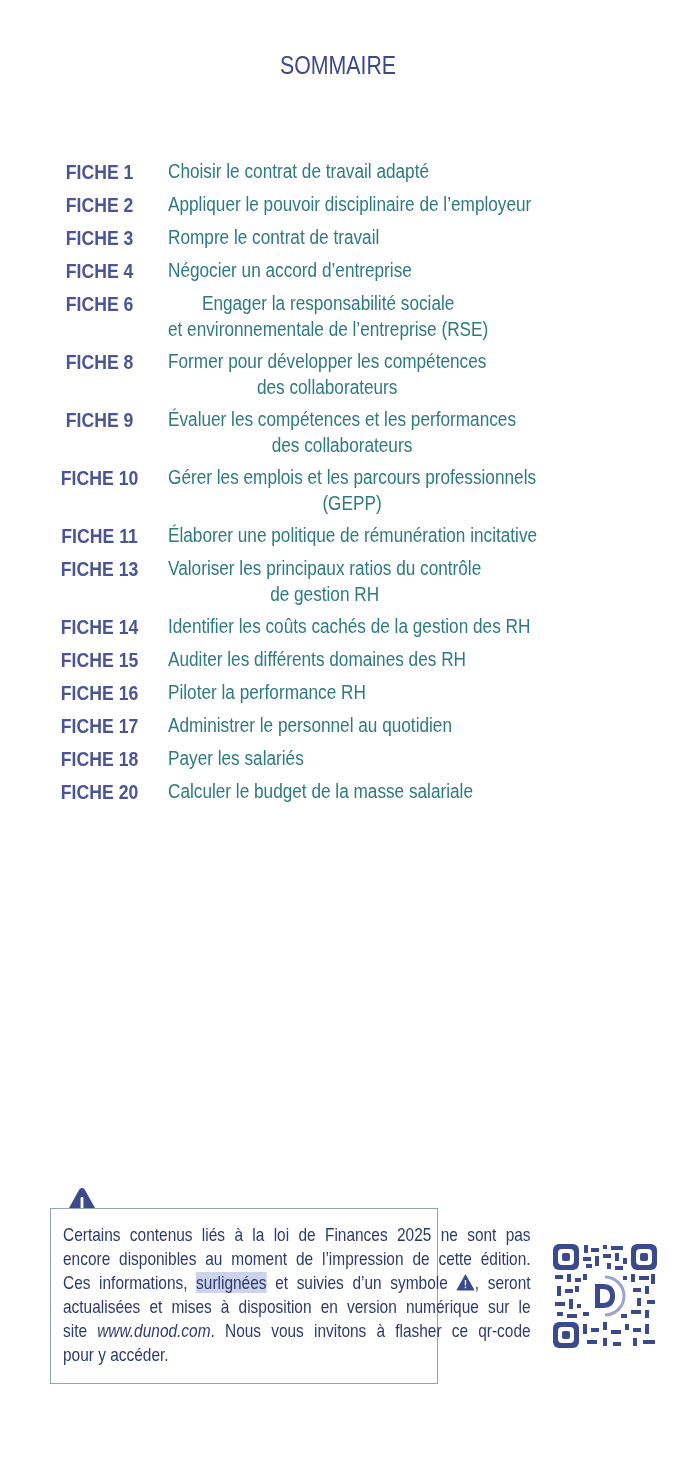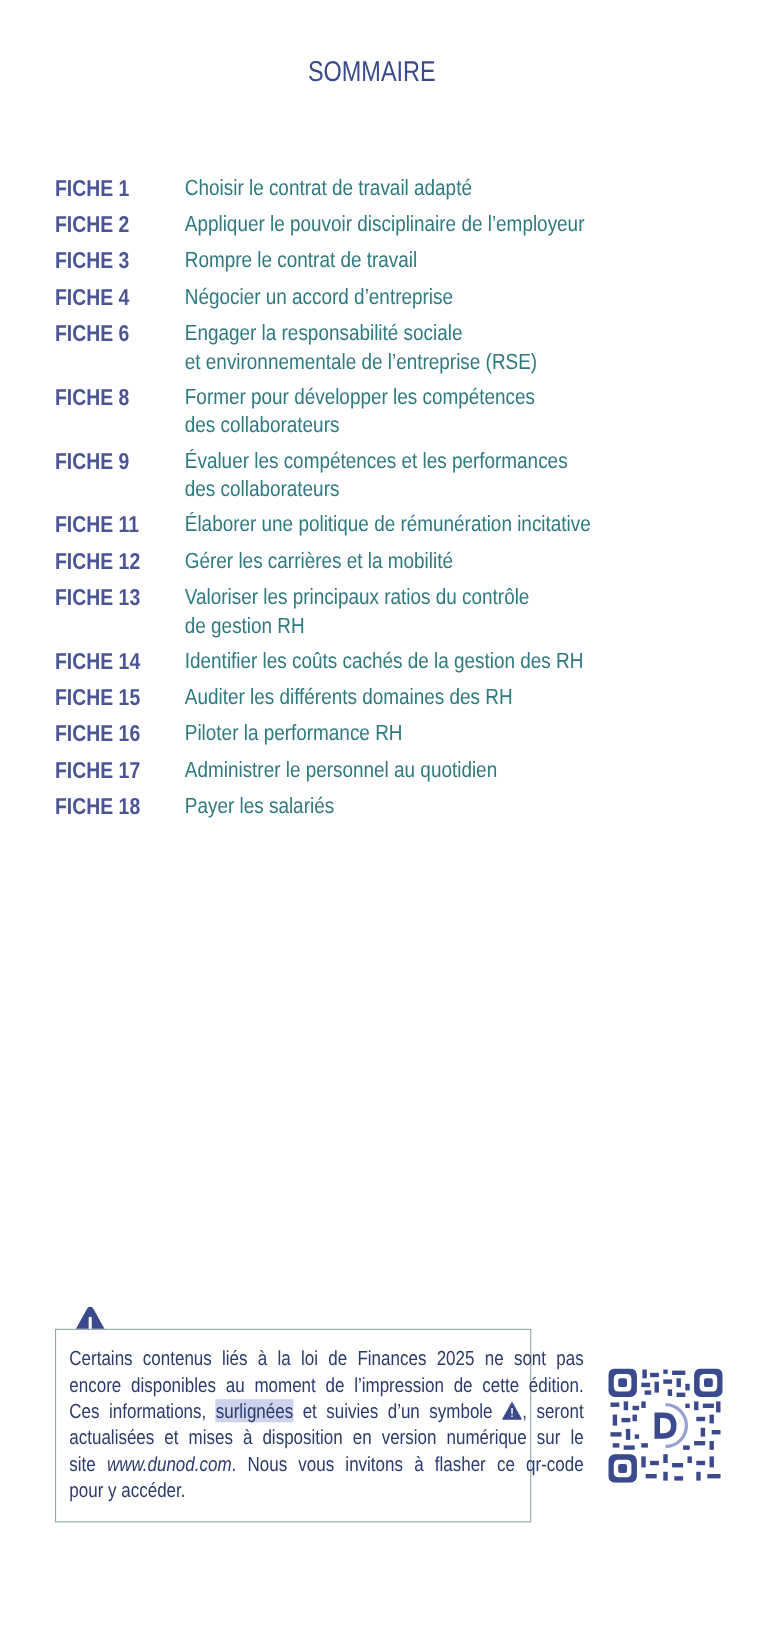--- a/index.html
+++ b/index.html
@@ -29,20 +29,21 @@
     .toc {
       position: absolute;
       left: 50px;
       top: 158px;
       width: 620px;
     }
     .entry {
       display: flex;
       align-items: flex-start;
       margin-bottom: 6px;
+      text-align: center;
     }
     .label {
       width: 118px;
       flex-shrink: 0;
       color: #4b5595;
       font-weight: bold;
       font-size: 21px;
       line-height: 27px;
       transform: scaleX(0.84);
       transform-origin: 0 0;
@@ -55,21 +56,21 @@
       transform: scaleX(0.86);
       transform-origin: 0 0;
       white-space: nowrap;
     }
     .text .line { display: block; }
 
     .notice {
       position: absolute;
       left: 50px;
       top: 1208px;
-      width: 433px;
+      width: 388px;
       height: 176px;
       border: 1.5px solid #8fa6aa;
       box-sizing: border-box;
       background: #ffffff;
     }
     .warn-big {
       position: absolute;
       left: 62px;
       top: 1186px;
       width: 40px;
@@ -150,29 +151,30 @@
       </div>
     </div>
     <div class="entry">
       <div class="label">FICHE 9</div>
       <div class="text">
         <span class="line">Évaluer les compétences et les performances</span>
         <span class="line">des collaborateurs</span>
       </div>
     </div>
     <div class="entry">
+      <div class="label">FICHE 10</div>
+      <div class="text">
+        <span class="line">Gérer les emplois et les parcours professionnels</span>
+        <span class="line">(GEPP)</span>
+      </div>
+    </div>
+    <div class="entry">
       <div class="label">FICHE 11</div>
       <div class="text">
         <span class="line">Élaborer une politique de rémunération incitative</span>
-      </div>
-    </div>
-    <div class="entry">
-      <div class="label">FICHE 12</div>
-      <div class="text">
-        <span class="line">Gérer les carrières et la mobilité</span>
       </div>
     </div>
     <div class="entry">
       <div class="label">FICHE 13</div>
       <div class="text">
         <span class="line">Valoriser les principaux ratios du contrôle</span>
         <span class="line">de gestion RH</span>
       </div>
     </div>
     <div class="entry">
@@ -196,20 +198,26 @@
     <div class="entry">
       <div class="label">FICHE 17</div>
       <div class="text">
         <span class="line">Administrer le personnel au quotidien</span>
       </div>
     </div>
     <div class="entry">
       <div class="label">FICHE 18</div>
       <div class="text">
         <span class="line">Payer les salariés</span>
+      </div>
+    </div>
+    <div class="entry">
+      <div class="label">FICHE 20</div>
+      <div class="text">
+        <span class="line">Calculer le budget de la masse salariale</span>
       </div>
     </div>
   </div>
 
 <svg class="warn-big" viewBox="0 0 40 36">
   <path d="M20 2 Q22 2 23 4 L38 31 Q39 34 36 34 L4 34 Q1 34 2 31 L17 4 Q18 2 20 2 Z" fill="#3a4a8c"></path>
   <rect x="18.6" y="11" width="2.8" height="13" rx="1.2" fill="#ffffff"></rect>
   <circle cx="20" cy="28.5" r="1.8" fill="#ffffff"></circle>
 </svg>
 

